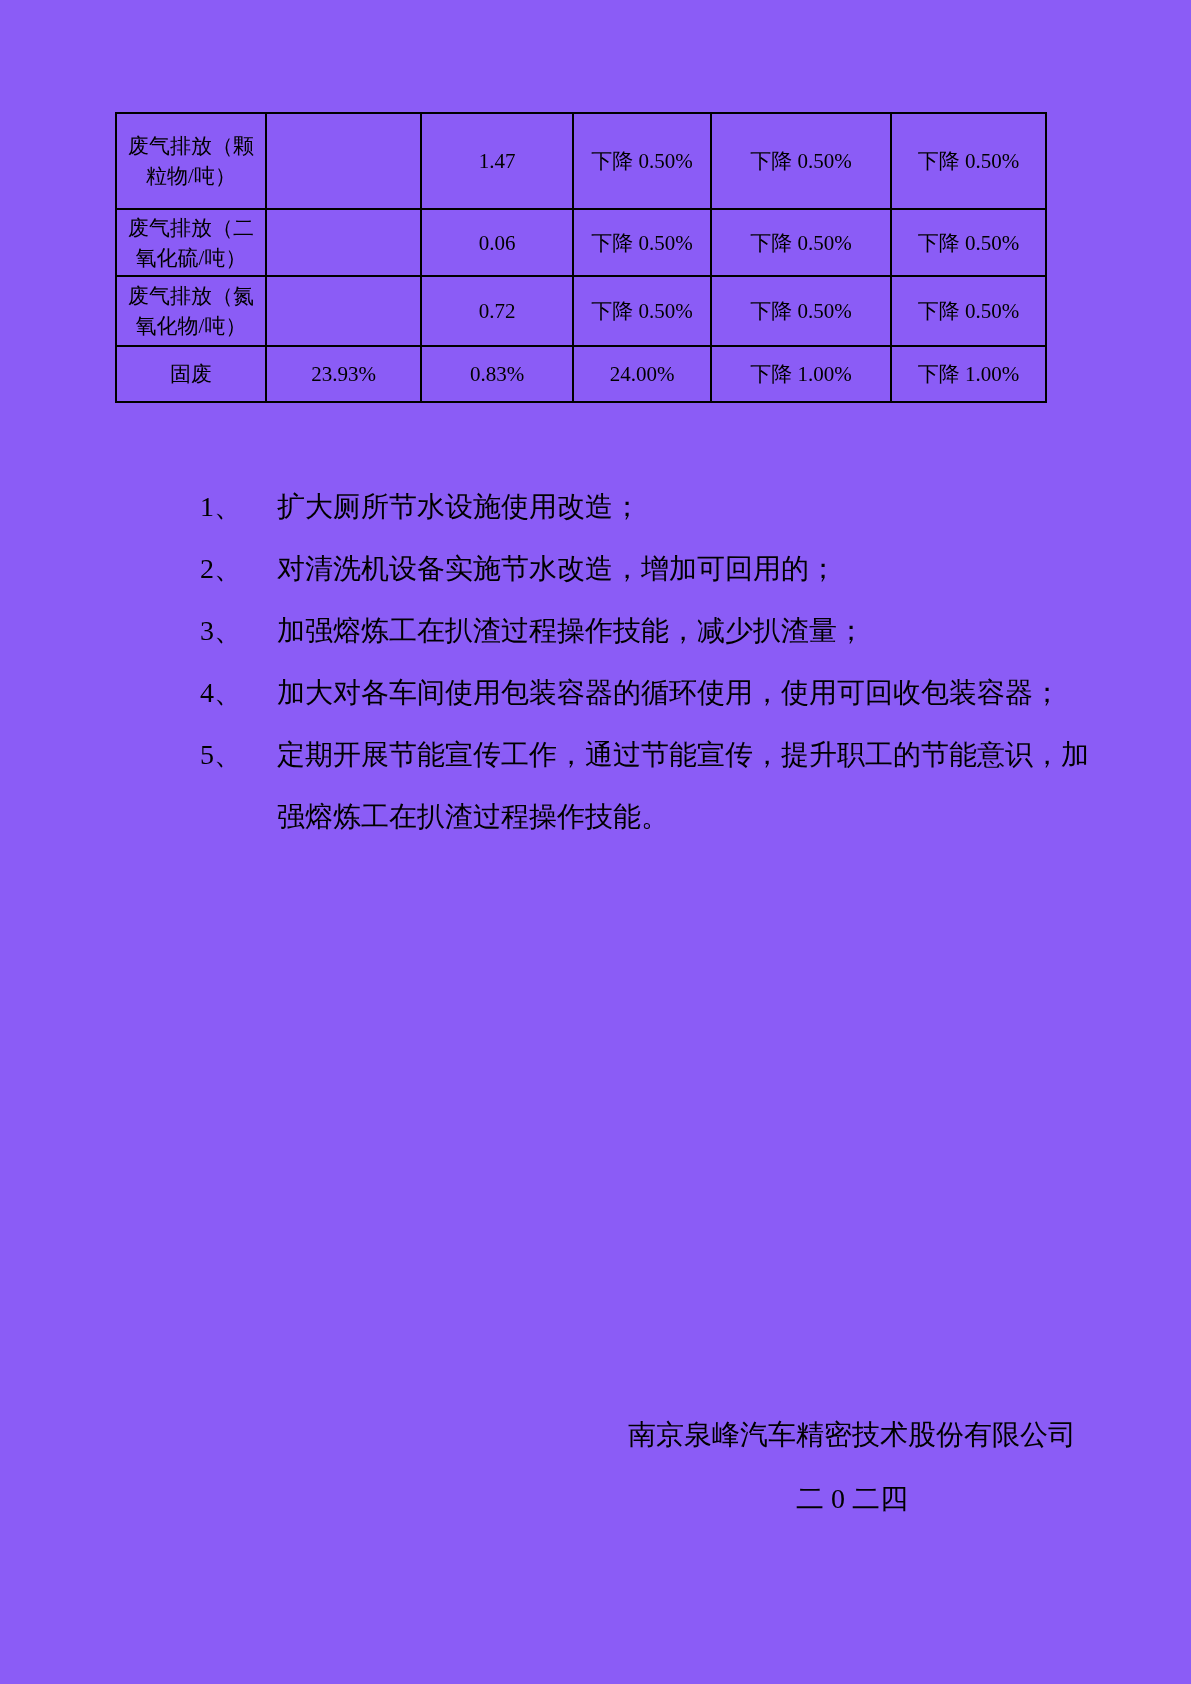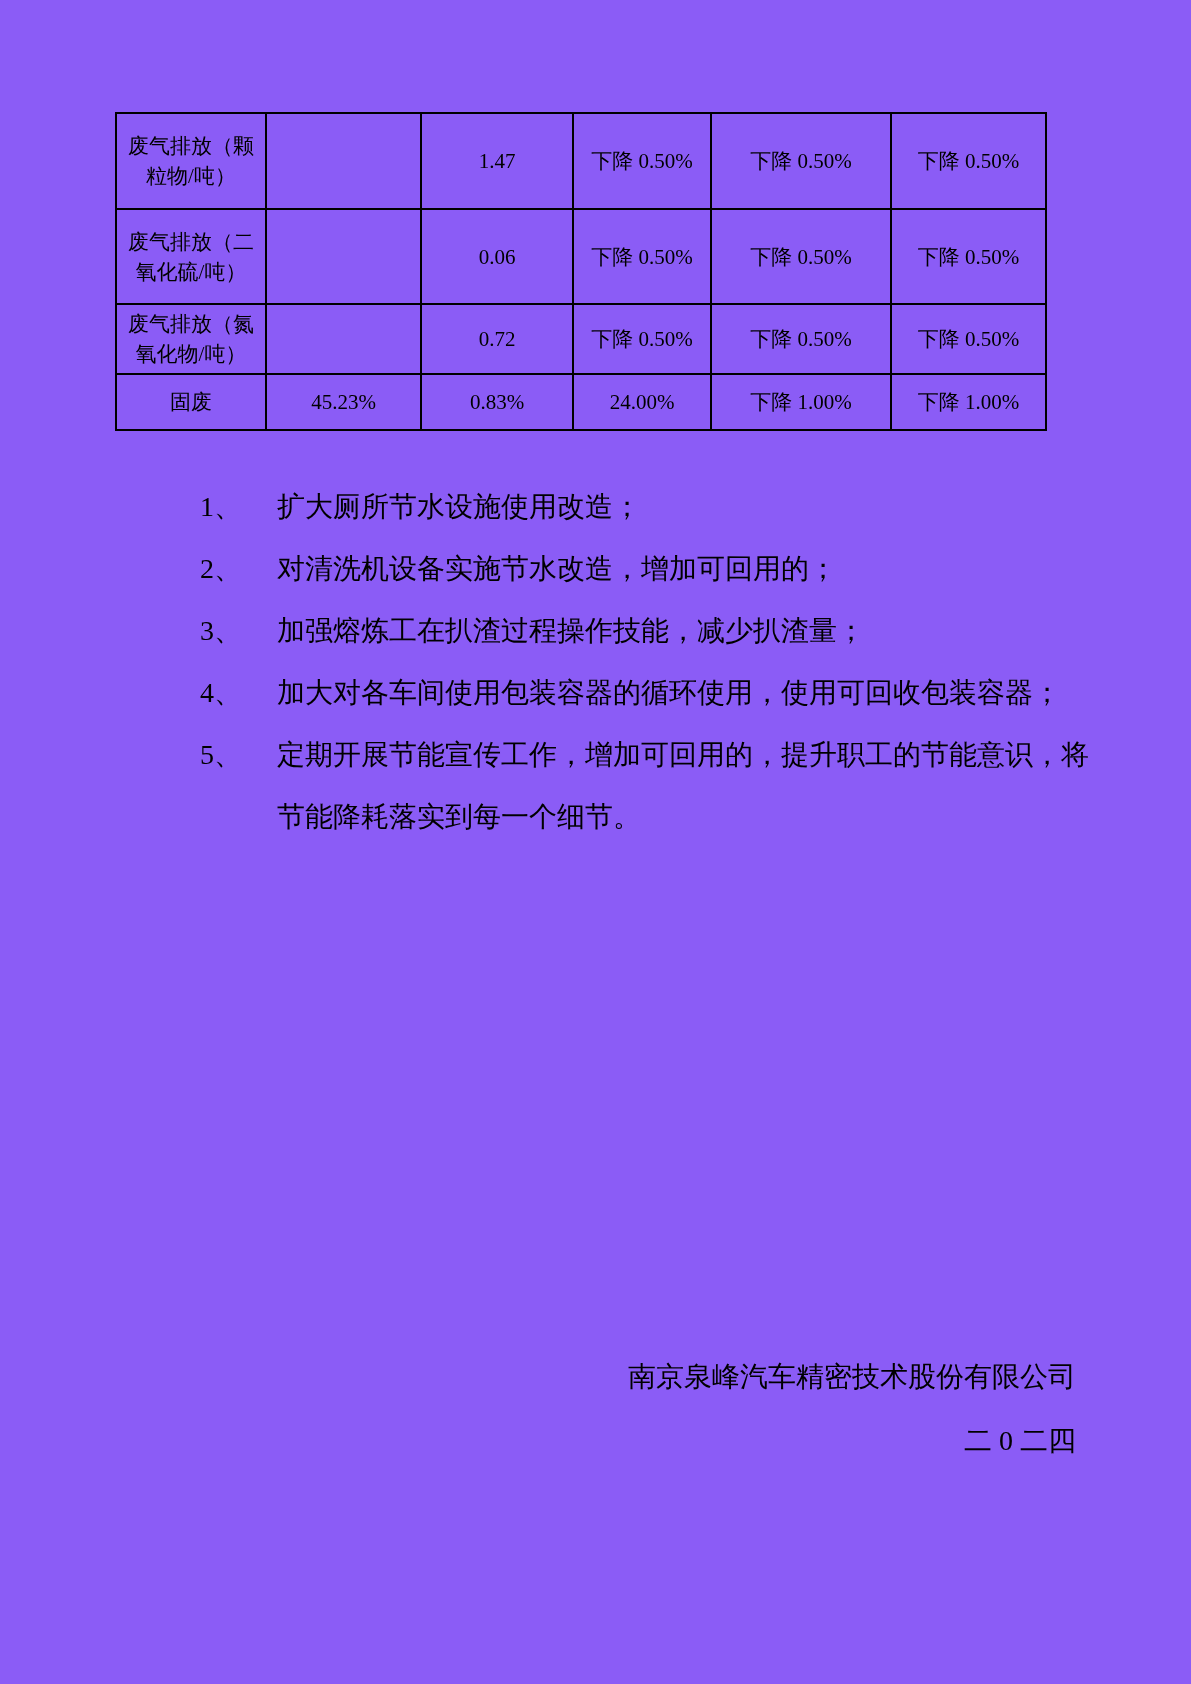--- a/index.html
+++ b/index.html
@@ -30,21 +30,21 @@
     line-height: 30px;
   }
   table.emissions td {
     border: 2px solid #000000;
     text-align: center;
     vertical-align: middle;
     padding: 2px 10px;
     overflow: hidden;
   }
   tr.r1 { height: 96px; }
-  tr.r2 { height: 95px; border-radius: 23px; }
+  tr.r2 { height: 67px; border-radius: 23px; }
   tr.r3 { height: 70px; }
   tr.r4 { height: 56px; }
 
   
   .content {
     position: absolute;
     left: 115px;
     top: 476px;
     width: 990px;
     font-size: 28px;
@@ -62,22 +62,22 @@
   .item .num {
     position: absolute;
     left: 85px;
     top: 0;
   }
 
   
   .signature {
     position: absolute;
     right: 115px;
-    top: 1345px;
-    text-align: right;
+    top: 1403px;
+    text-align: center;
     font-size: 28px;
     line-height: 64px;
   }
 </style>
 </head>
 <body>
 
 <div class="page">
 
   <table class="emissions">
@@ -109,21 +109,21 @@
       <tr class="r3">
         <td>废气排放（氮氧化物/吨）</td>
         <td></td>
         <td>0.72</td>
         <td>下降 0.50%</td>
         <td>下降 0.50%</td>
         <td>下降 0.50%</td>
       </tr>
       <tr class="r4">
         <td>固废</td>
-        <td>45.23%</td>
+        <td>23.93%</td>
         <td>0.83%</td>
         <td>24.00%</td>
         <td>下降 1.00%</td>
         <td>下降 1.00%</td>
       </tr>
     </tbody>
   </table>
 
   <div class="content">
 
@@ -138,21 +138,21 @@
     <div class="item">
       <span class="num">3、</span>
       <span class="txt">加强熔炼工在扒渣过程操作技能，减少扒渣量；</span>
     </div>
     <div class="item">
       <span class="num">4、</span>
       <span class="txt">加大对各车间使用包装容器的循环使用，使用可回收包装容器；</span>
     </div>
     <div class="item">
       <span class="num">5、</span>
-      <span class="txt">定期开展节能宣传工作，增加可回用的，提升职工的节能意识，将节能降耗落实到每一个细节。</span>
+      <span class="txt">定期开展节能宣传工作，通过节能宣传，提升职工的节能意识，加强熔炼工在扒渣过程操作技能。</span>
     </div>
   </div>
 
   <div class="signature">
     <div>南京泉峰汽车精密技术股份有限公司</div>
     <div>二 0 二四</div>
   </div>
 
 </div>
 

